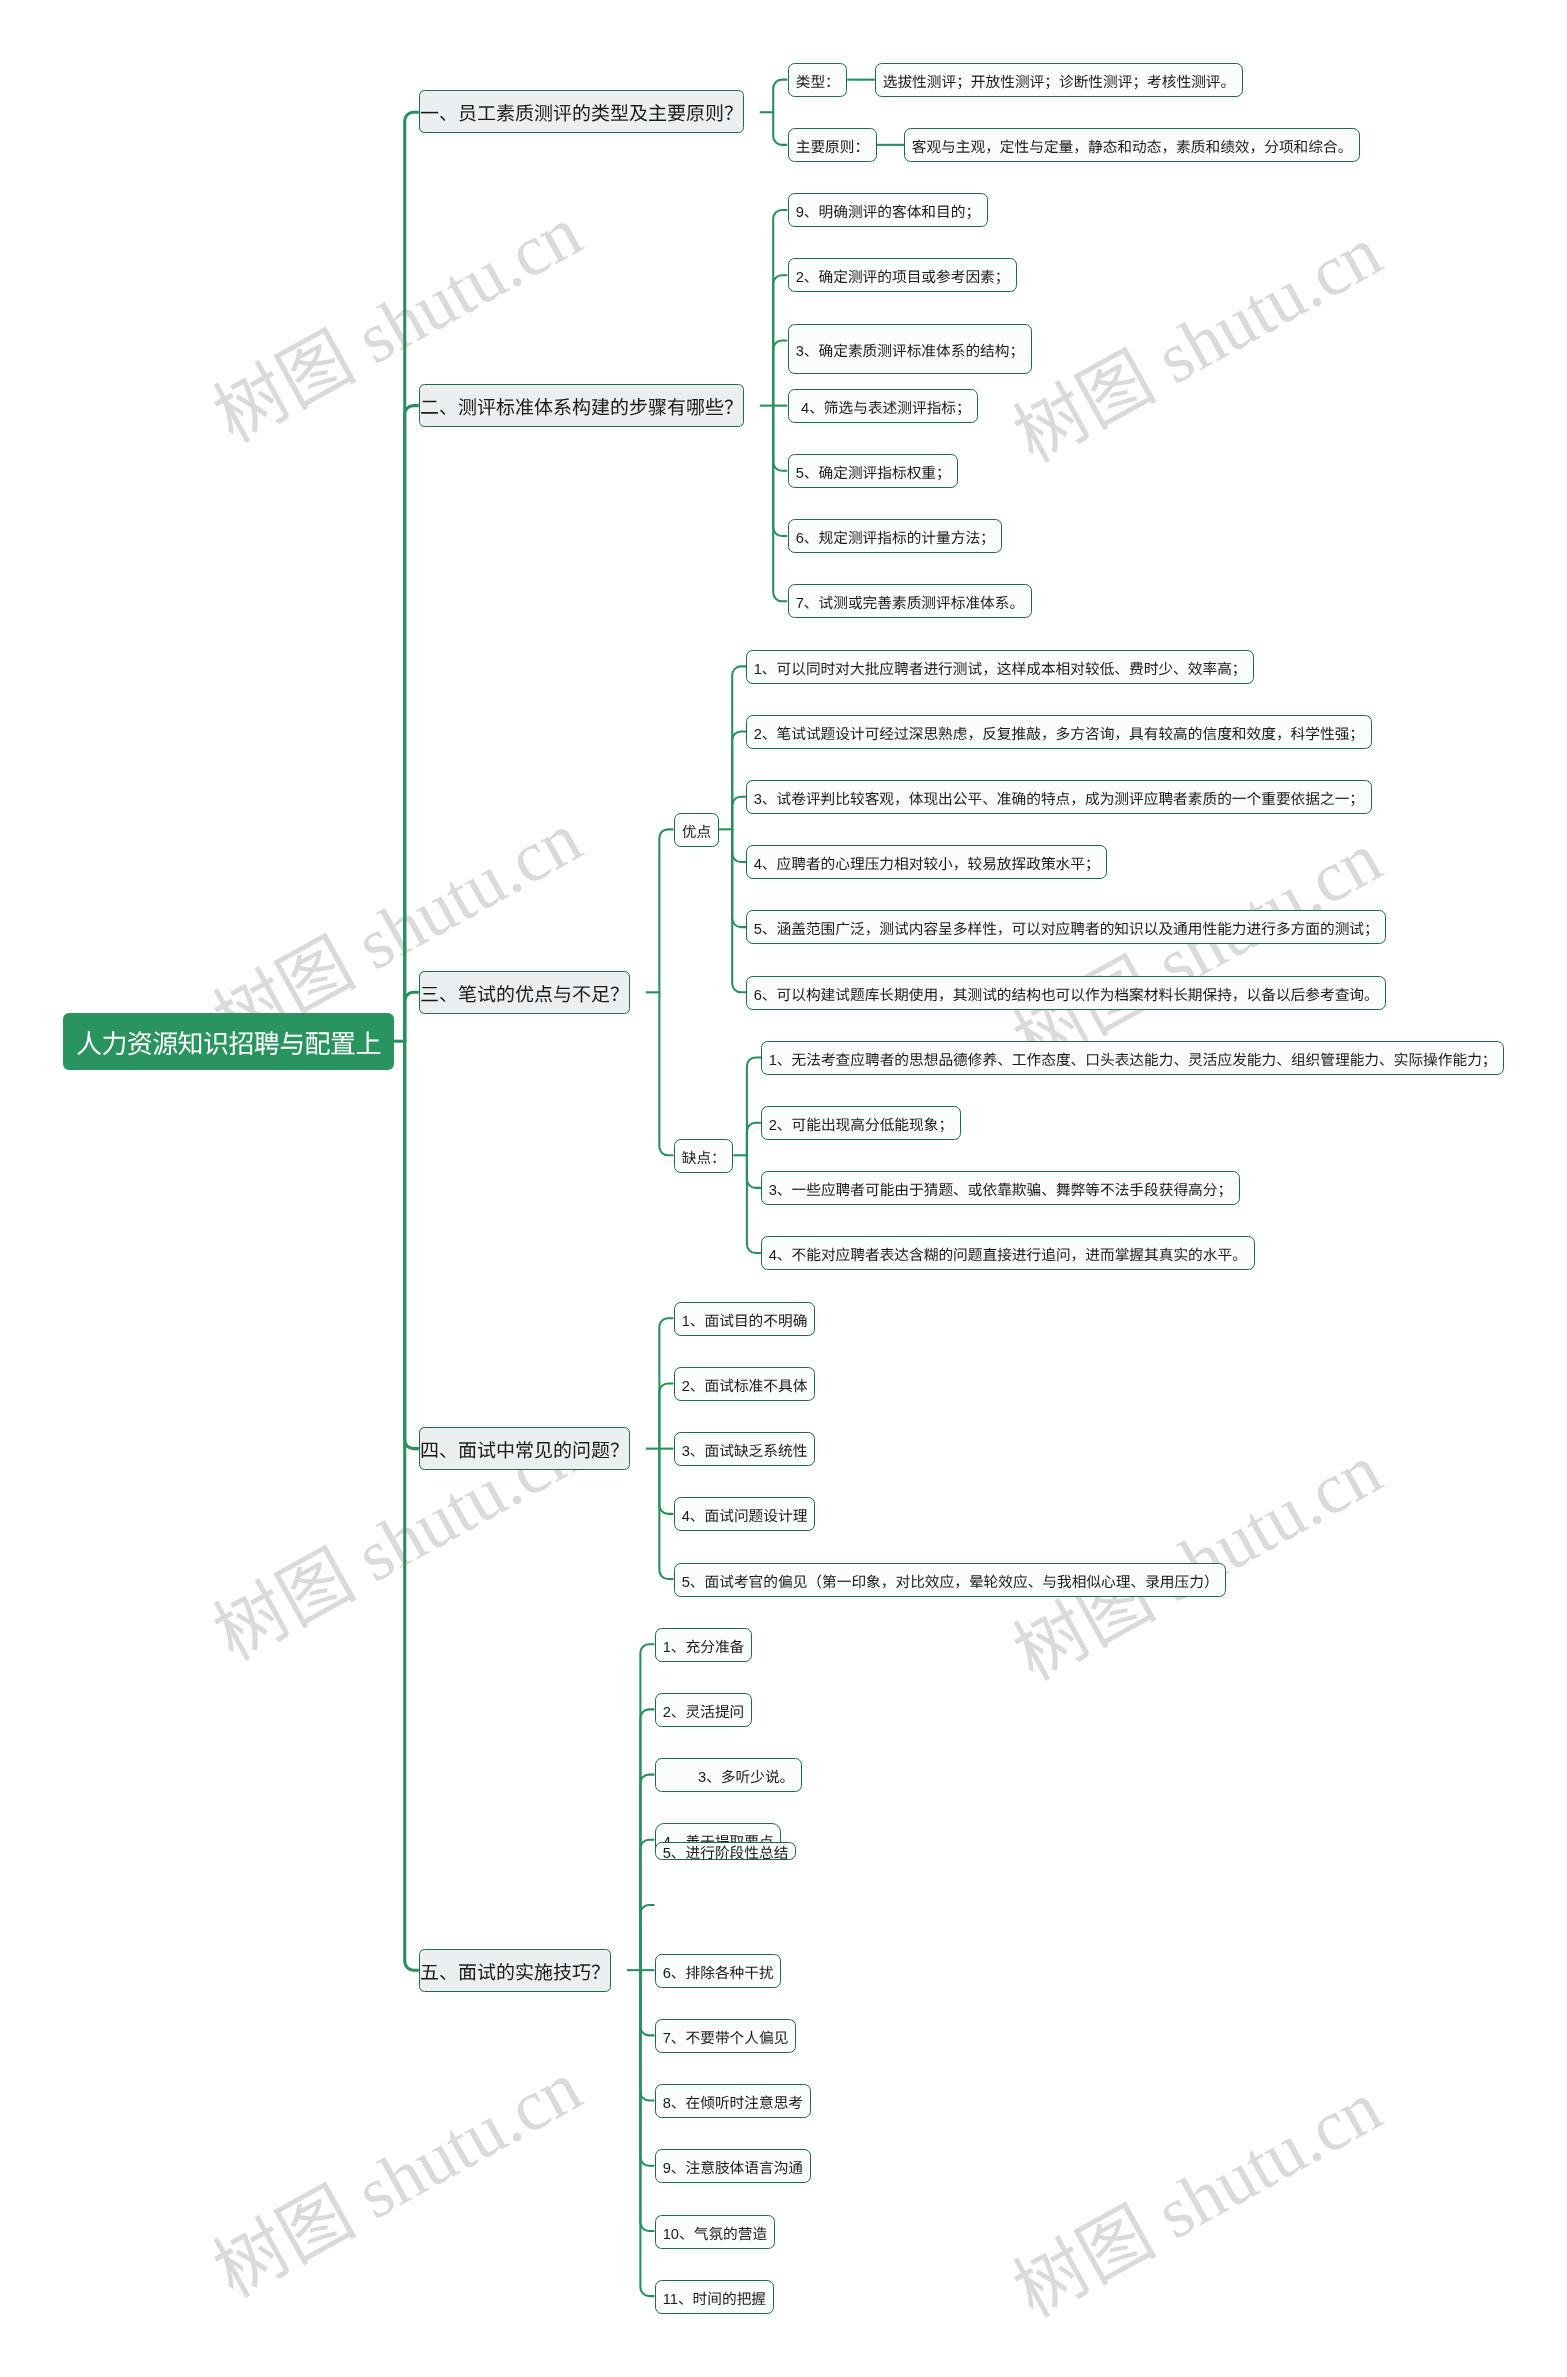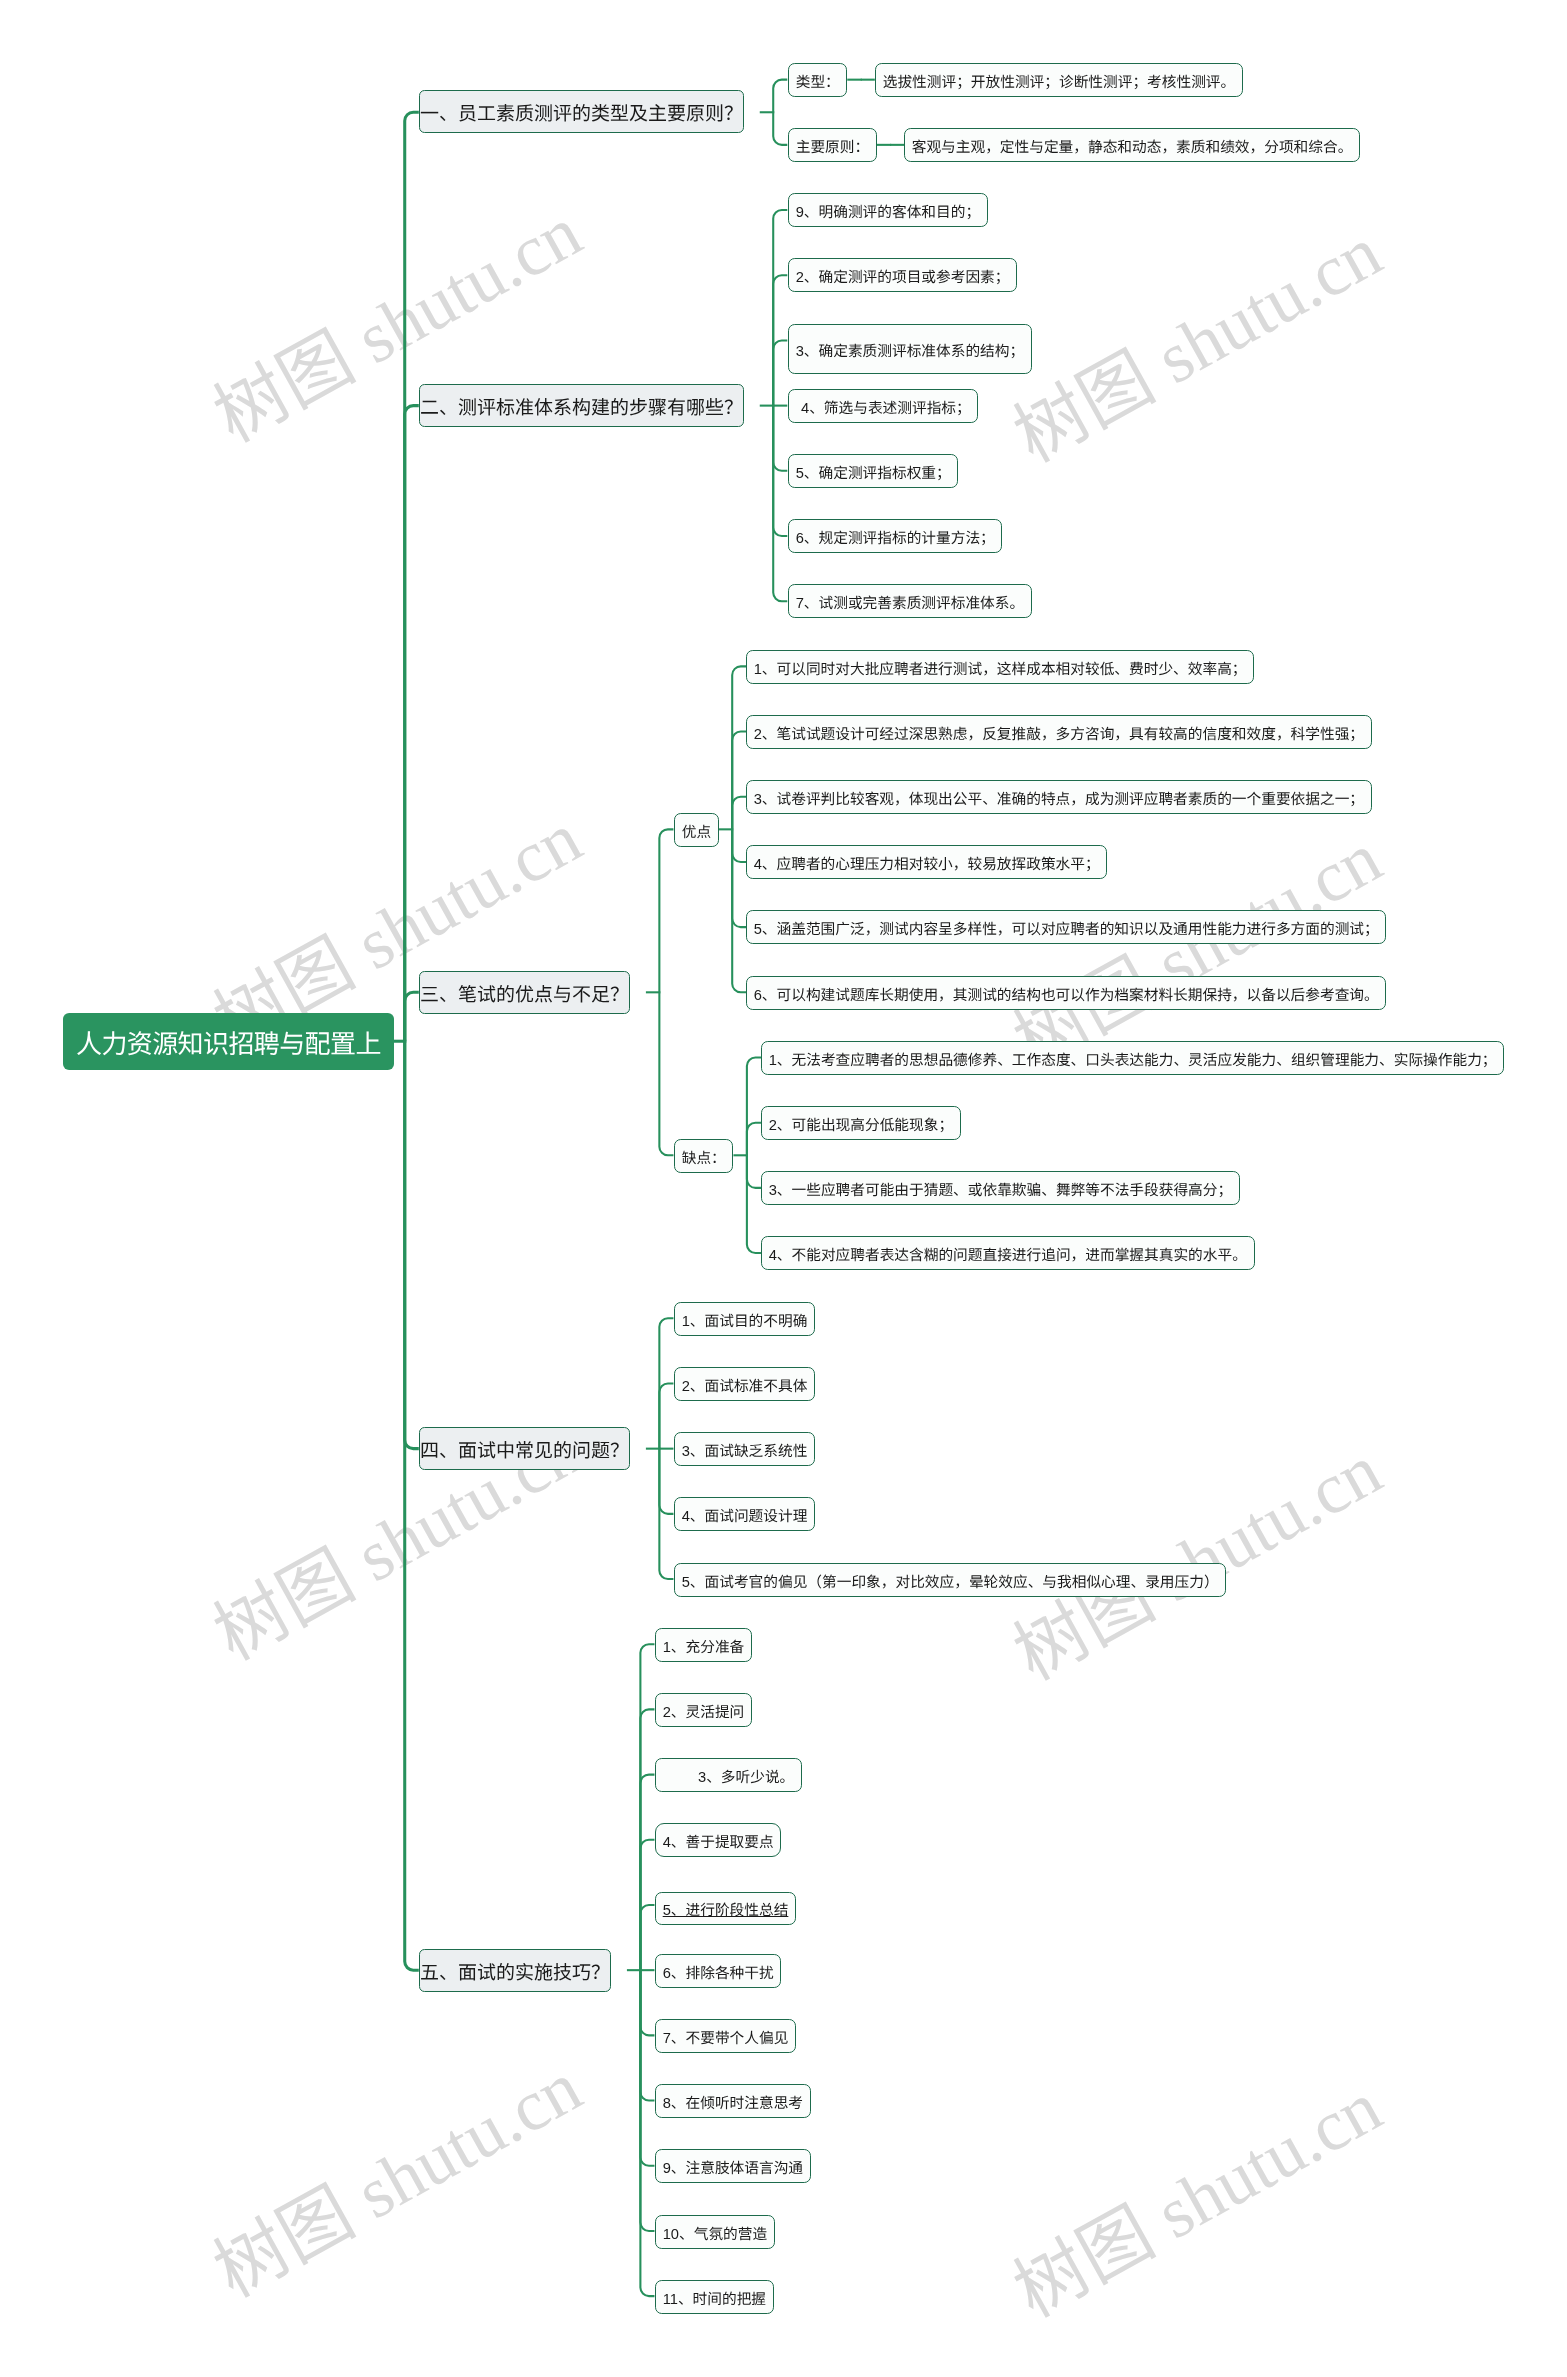--- a/index.html
+++ b/index.html
@@ -222,21 +222,21 @@
     </div>
     <div class="node lvn" style="height: 34px; left: 655px; top: 1693px;">
       <span>2、灵活提问</span>
     </div>
     <div class="node lvn" style="height: 34px; left: 655px; top: 1758px; padding-left: 42px;">
       <span>3、多听少说。</span>
     </div>
     <div class="node lvn" style="height: 34px; left: 655px; top: 1823px; border-radius: 9px;">
       <span>4、善于提取要点</span>
     </div>
-    <div class="node lvn" style="height: 33px; left: 655px; top: 1892px; text-decoration: underline;">
+    <div class="node lvn" style="height: 18px; left: 655px; top: 1842px;">
       <span>5、进行阶段性总结</span>
     </div>
     <div class="node lvn" style="height: 34px; left: 655px; top: 1954px;">
       <span>6、排除各种干扰</span>
     </div>
     <div class="node lvn" style="height: 34px; left: 655px; top: 2019px;">
       <span>7、不要带个人偏见</span>
     </div>
     <div class="node lvn" style="height: 34px; left: 655px; top: 2084px;">
       <span>8、在倾听时注意思考</span>

